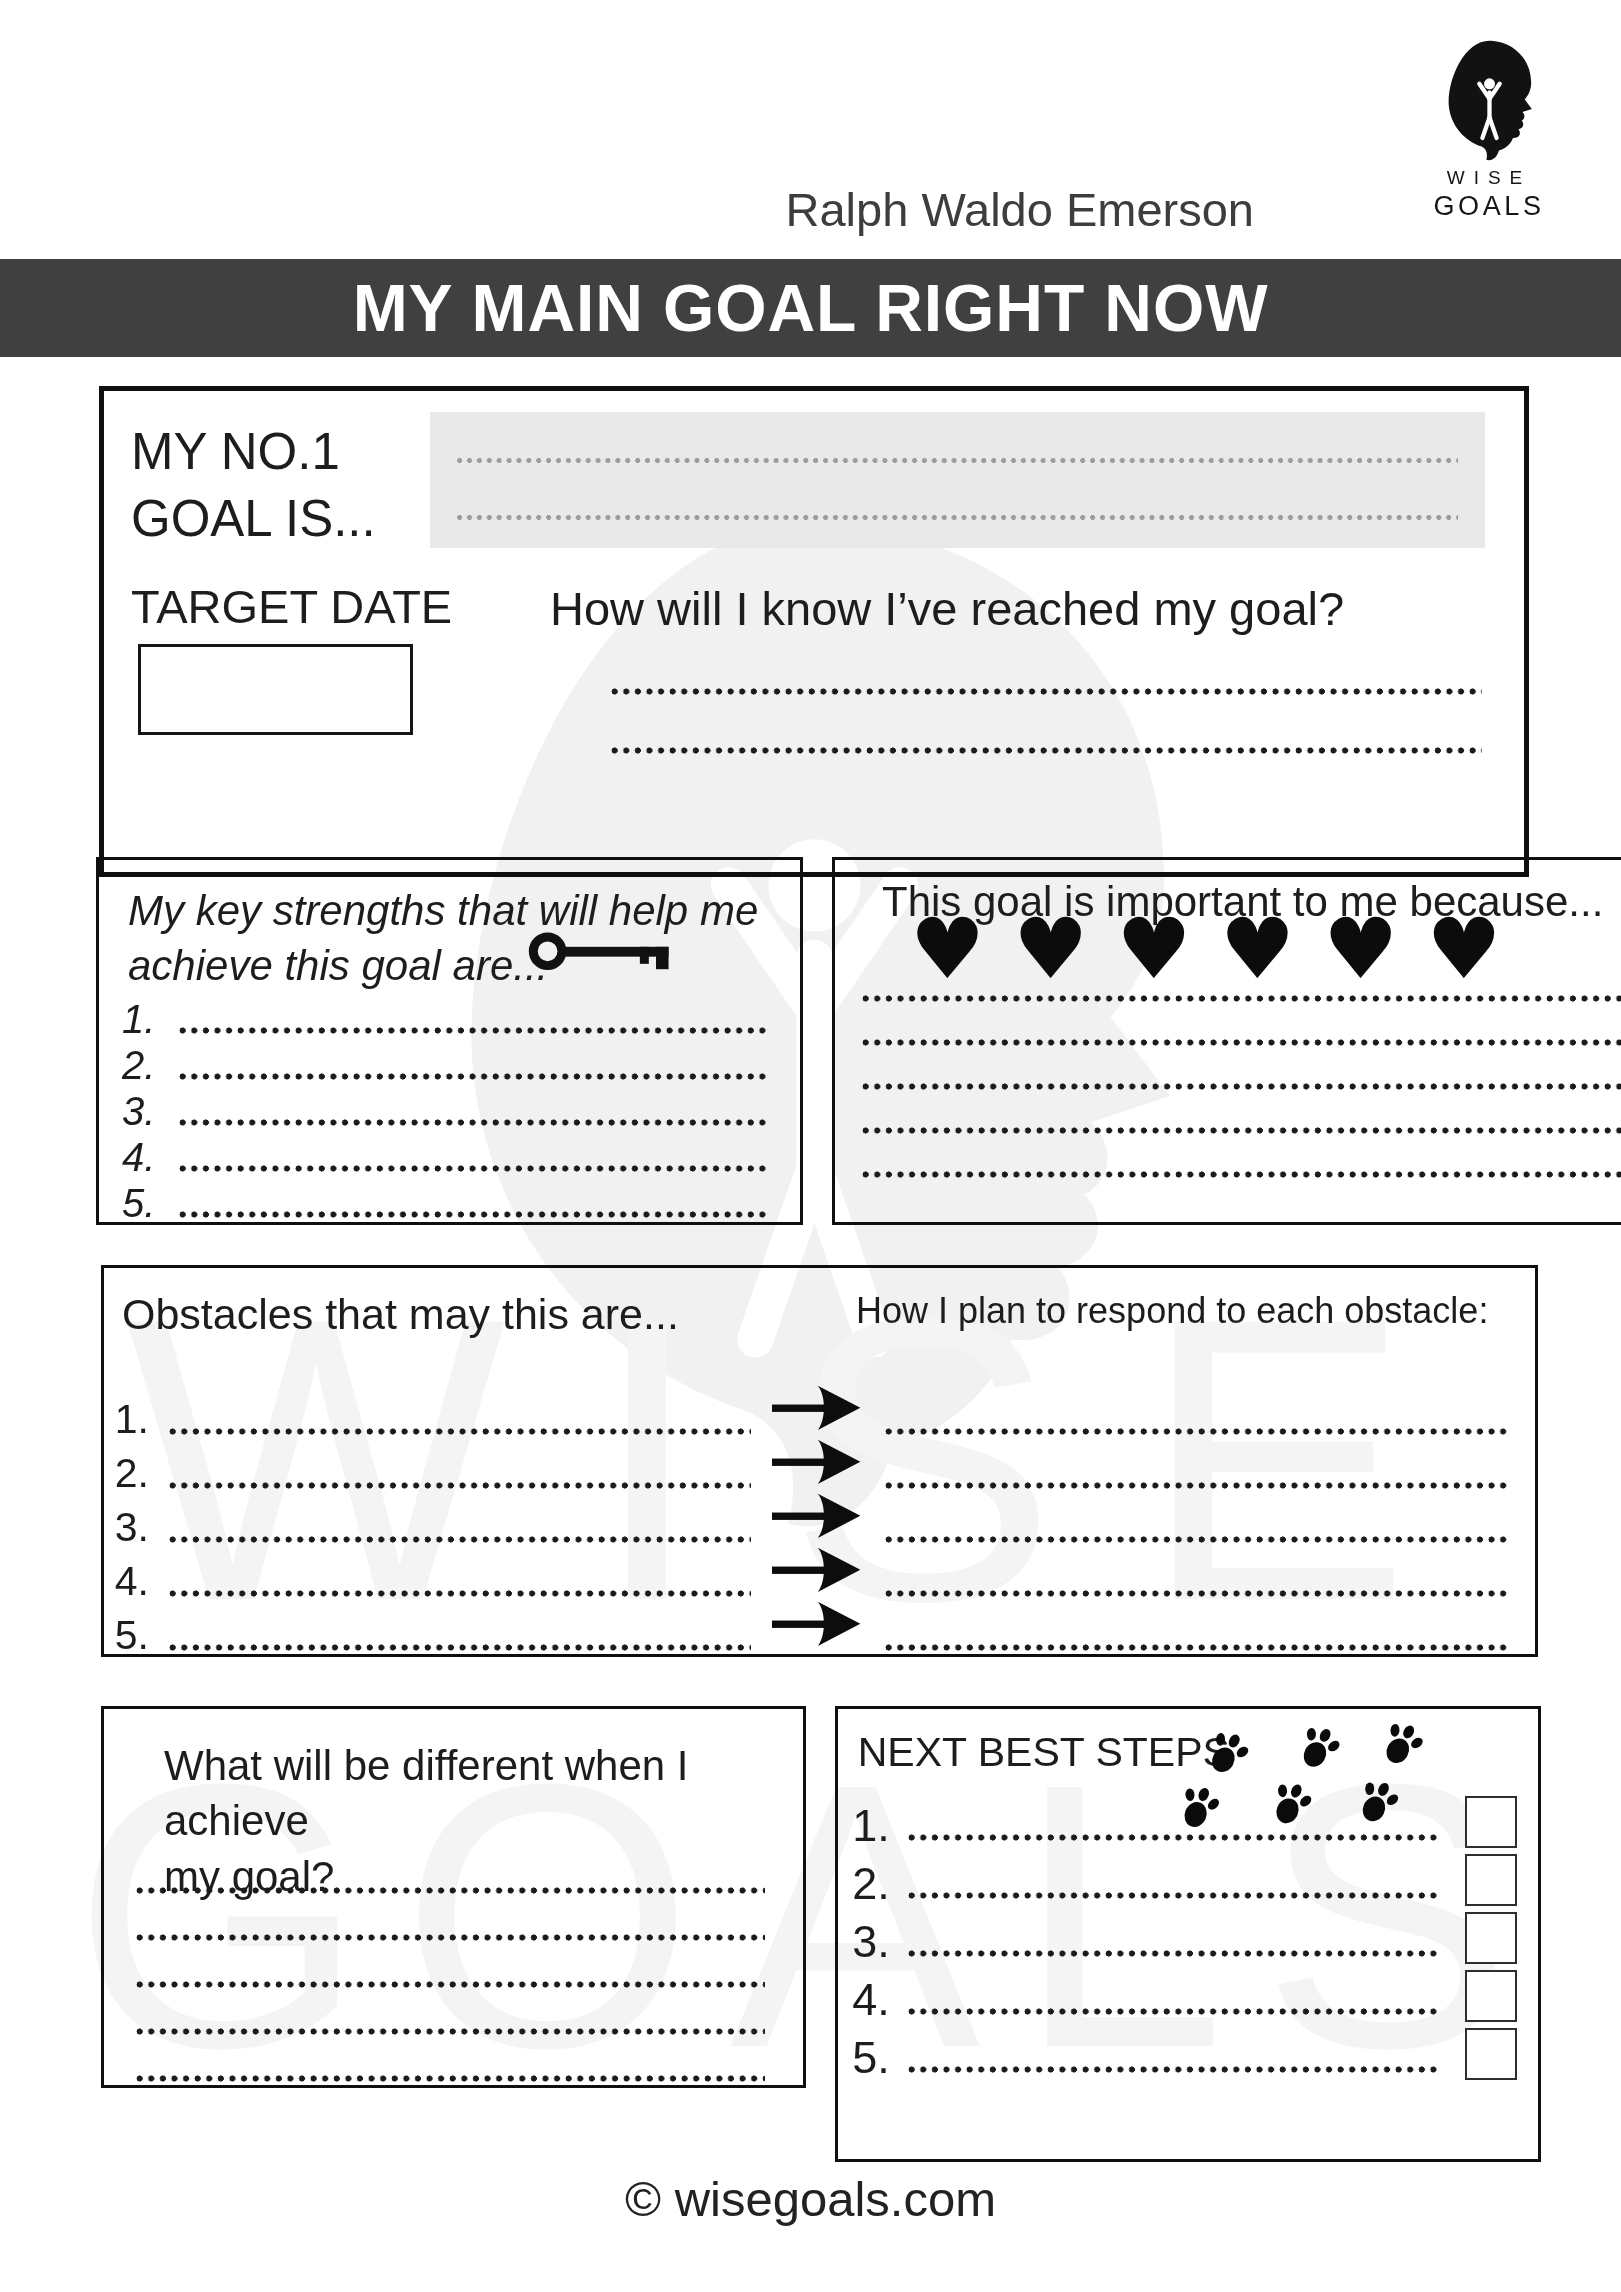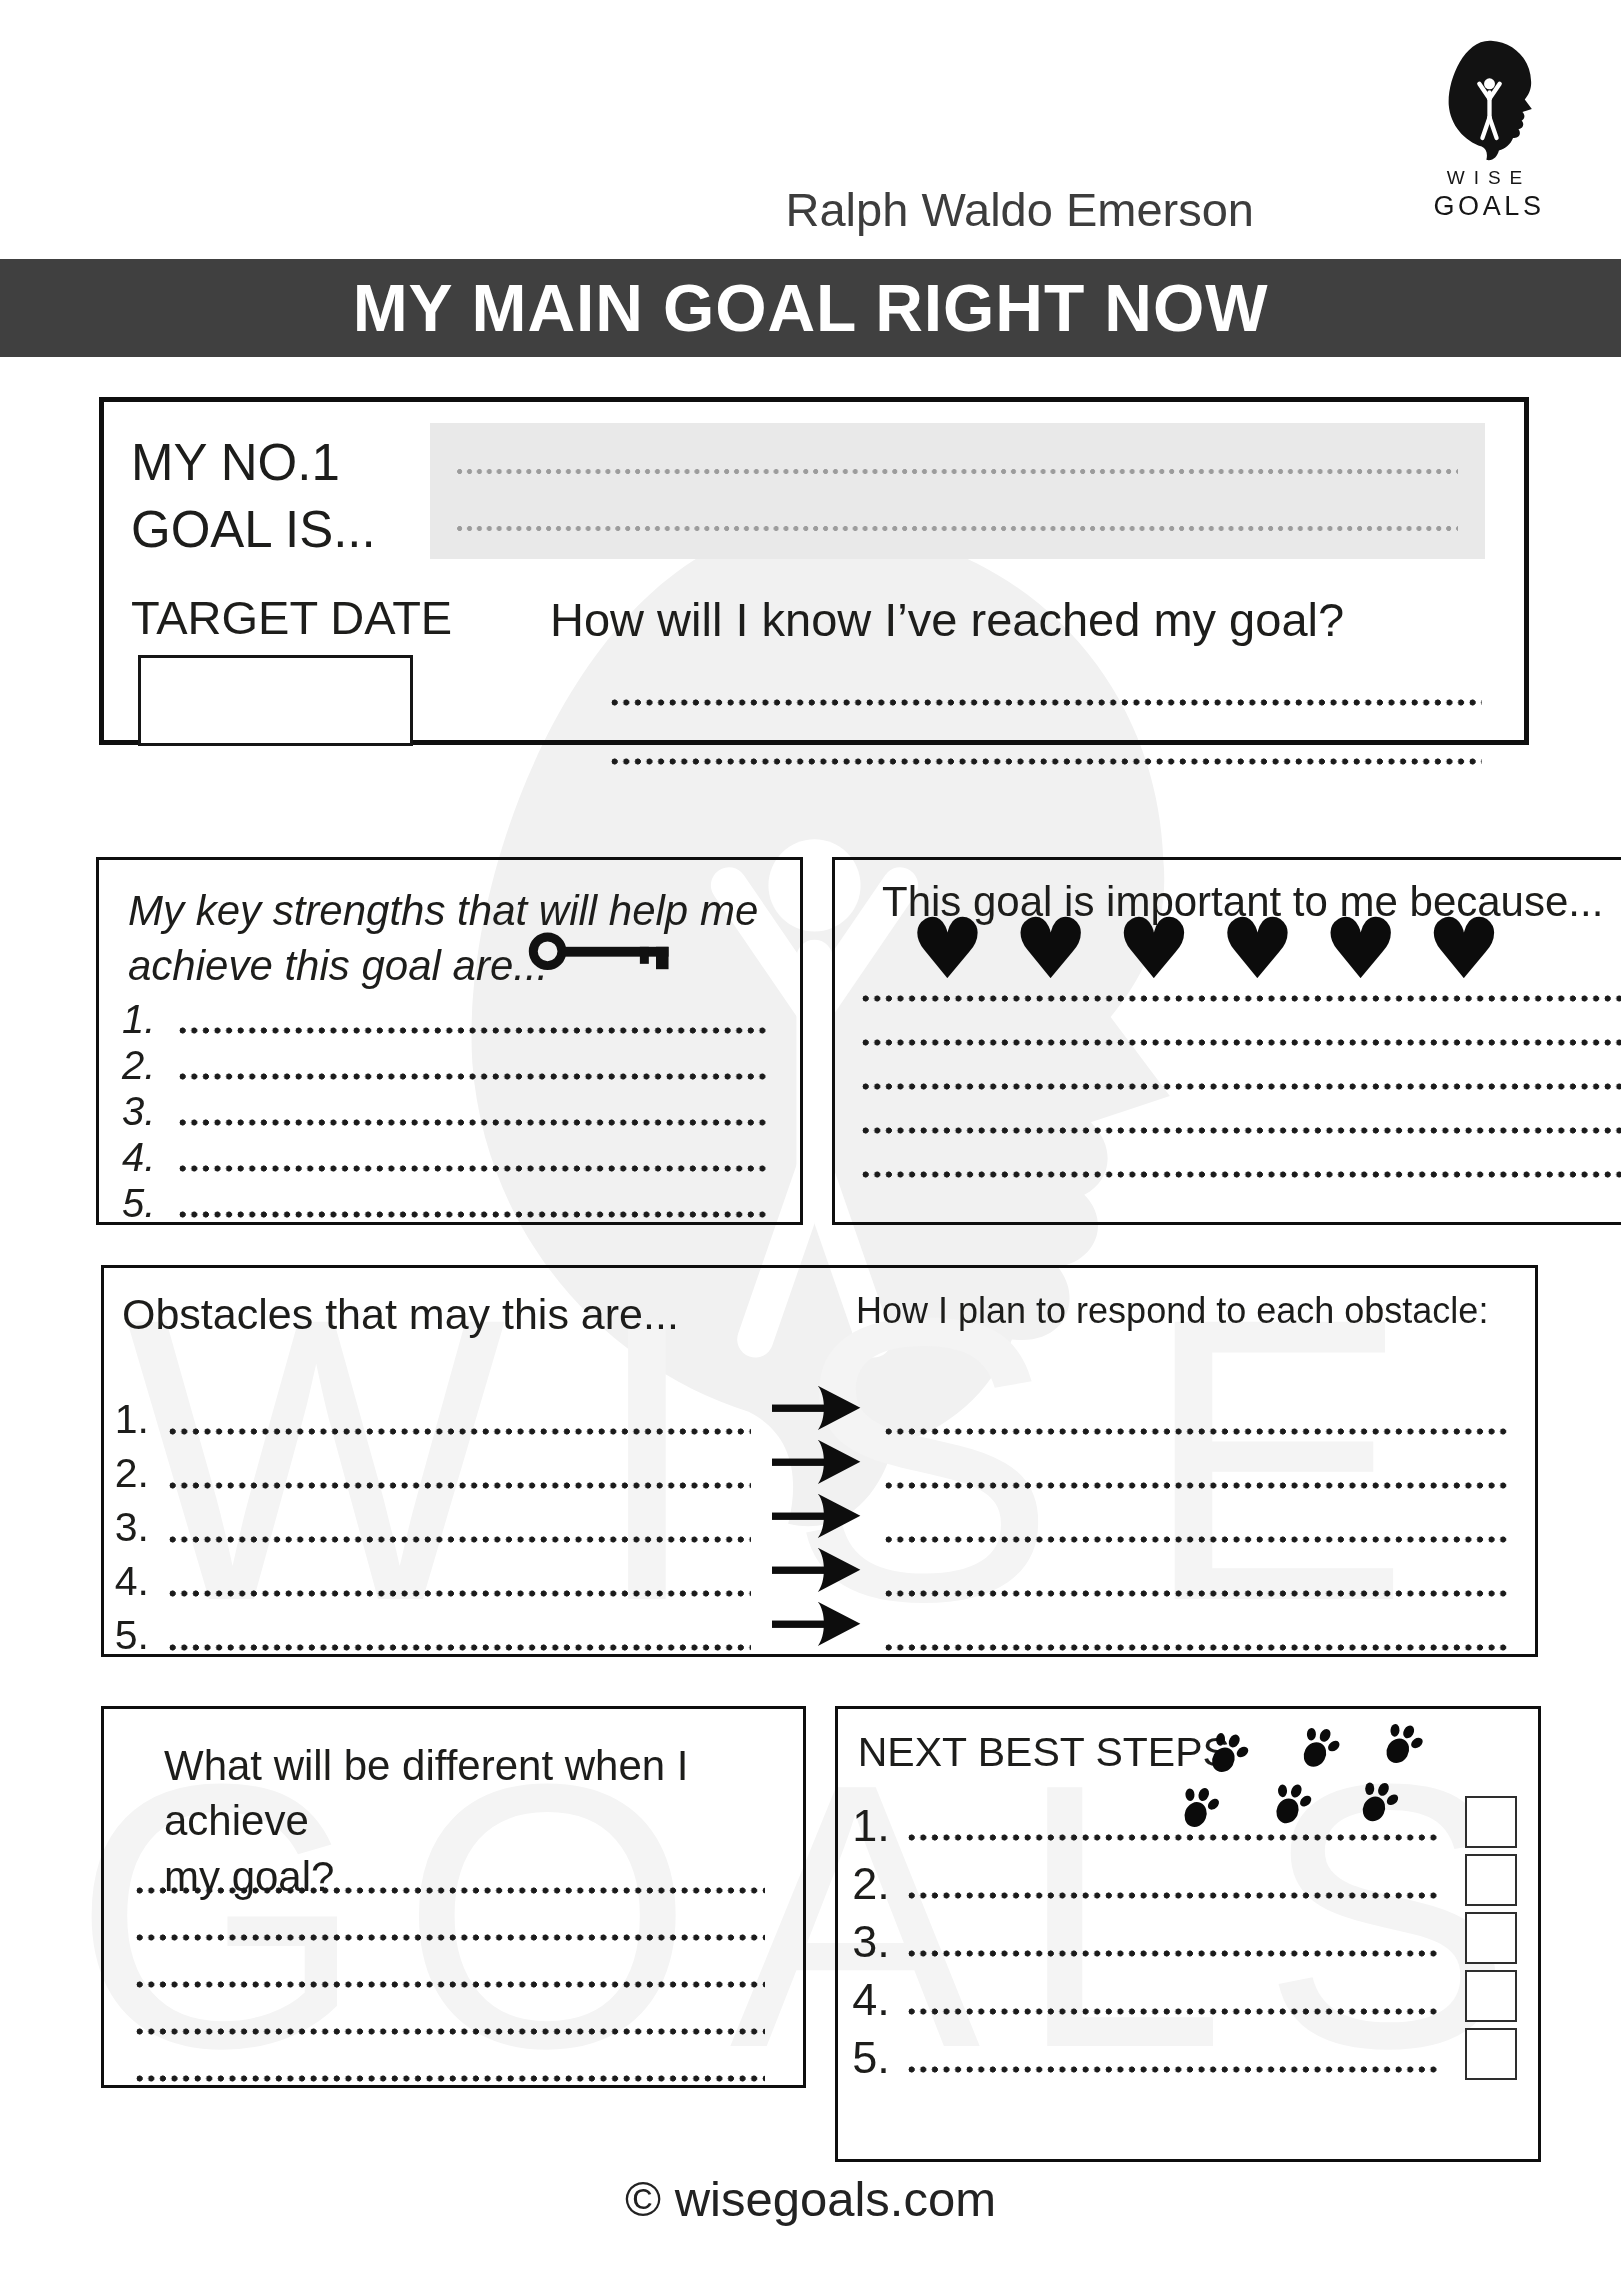--- a/index.html
+++ b/index.html
@@ -32,21 +32,21 @@
   
   .wbox { position:absolute; border:3.6px solid #0f0f0f; background:transparent; }
 
   
   .dots { height:9px; background-image:radial-gradient(circle at 3.6px 4.5px, #1b1b1b 2.8px, rgba(0,0,0,0) 3.3px);
           background-size:11.6px 9px; background-repeat:repeat-x; background-position:left bottom; }
   .dots-gray { height:7.2px; background-image:radial-gradient(circle at 2.7px 3.6px, #9c9c9c 2.3px, rgba(0,0,0,0) 2.8px);
           background-size:9.9px 7.2px; background-repeat:repeat-x; }
 
   
-  .box-goal { left:99px; top:397px; width:1430px; height:348px; border-width:5.4px; }
+  .box-goal { left:99px; top:386px; width:1430px; height:491px; border-width:5.4px; }
   .goal-label { position:absolute; left:27px; top:27px; font-size:51px; line-height:1.32; }
   .goal-field { position:absolute; left:326px; top:20.6px; width:1055px; height:136px; background:#e9e9e9; }
   .goal-field .dots-gray { position:absolute; left:27px; right:27px; }
   .gf1 { top:45px; } .gf2 { top:102px; }
   .target-label { position:absolute; left:27px; top:188px; font-size:47px; }
   .date-box { position:absolute; left:34px; top:253px; width:275px; height:91px; border:3.6px solid #161616; background:#fff; }
   .goal-q { position:absolute; left:446px; top:190px; font-size:47px; }
   .q-dots { position:absolute; left:507px; width:871px; }
   .qd1 { top:296px; } .qd2 { top:355px; }
 

